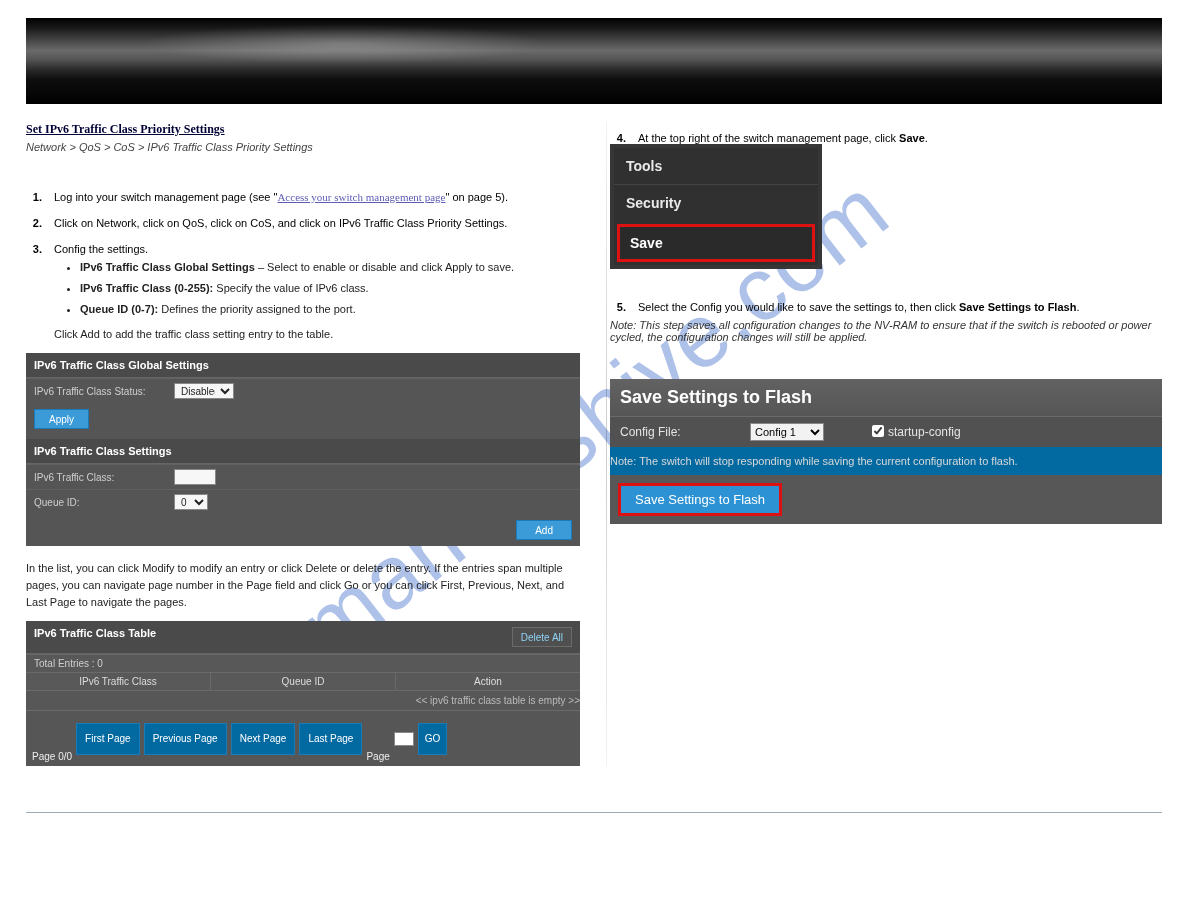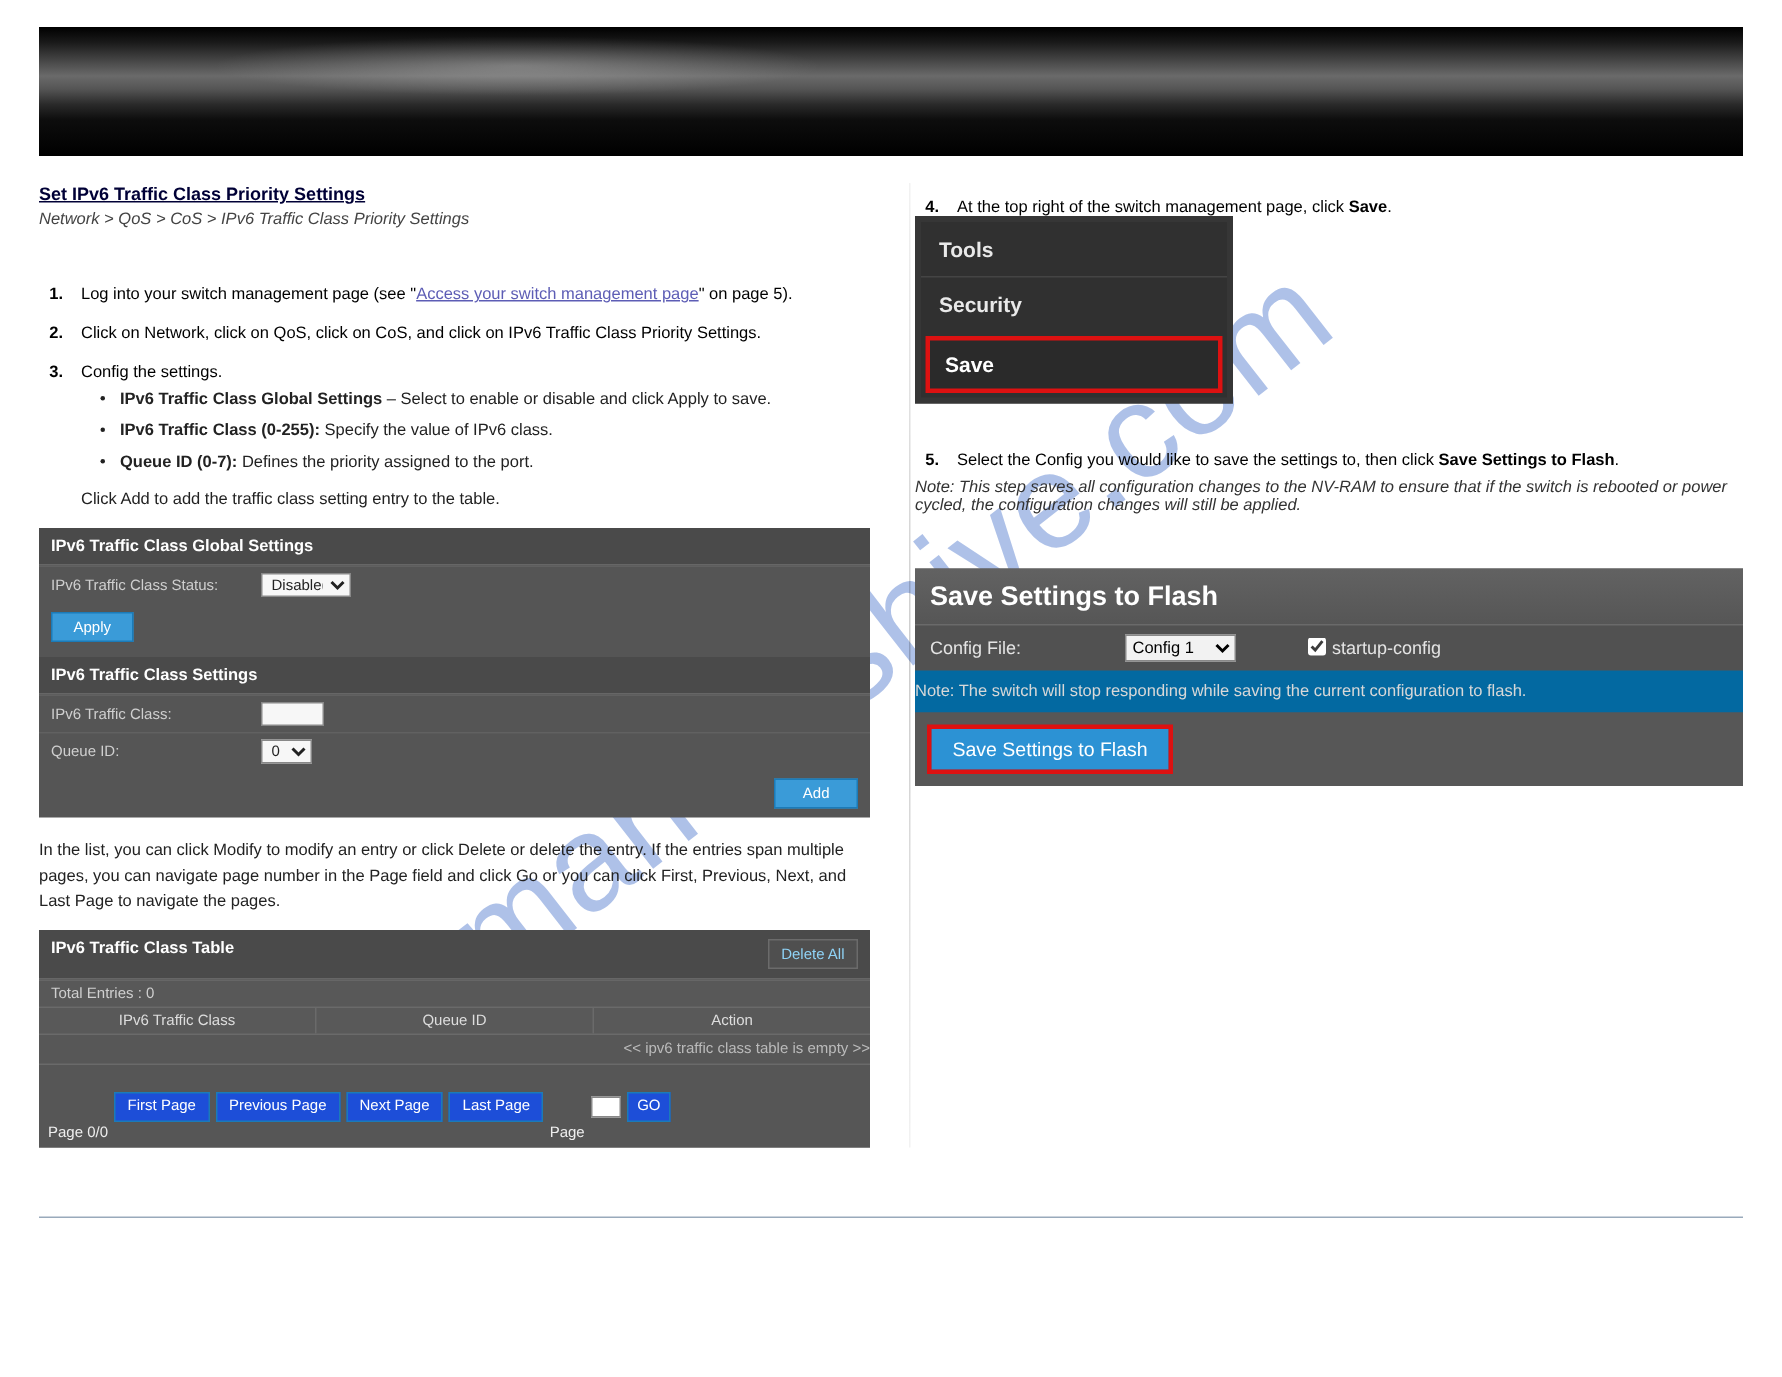--- a/index.html
+++ b/index.html
@@ -19,21 +19,21 @@
   }
 
   
   .cols { display: flex; gap: 30px; margin-top: 18px; }
   .col { flex: 1; position: relative; }
   .divider {
     position: absolute; top: 0; bottom: 0; left: 580px; width: 1px;
     background: linear-gradient(to bottom, rgba(0,0,0,0.05), rgba(0,0,0,0.2), rgba(0,0,0,0.05));
   }
 
-  .underline-link { color:#000036; text-decoration: underline; font-weight: bold; font-size: 12px; }
+  .underline-link { color:#000036; text-decoration: underline; font-weight: bold; font-size: 12px; font-family: Liberation Serif, serif; }
   .underline-link.blue { color: #5d5db5; font-weight: normal; font-size: 11px; }
   .subpath { font-style: italic; color: #444; font-size: 11px; margin-top: 4px; }
 
   .body-text { font-size: 11px; color:#222; line-height: 1.55; margin-top: 8px; }
 
   .num-step { display:flex; gap:12px; margin-top: 10px; }
   .num-step .n { width:16px; text-align:right; font-weight:bold; }
   .num-step .t { flex:1; }
 
   ul.bullets { margin-left: 26px; margin-top:4px; margin-bottom:4px; }
@@ -68,21 +68,21 @@
   .tbl-header div { flex:1; padding:3px 0; border-right:1px solid #6a6a6a; }
   .tbl-header div:last-child { border-right:none; }
   .tbl-empty { text-align:right; font-size:10px; color:#bbb; padding:4px 0; background:#575757; border-bottom:1px solid #6a6a6a; }
 
   .sw-sub { color:#cfcfcf; background:#585858; font-size:10px; padding:3px 8px; border-top:1px solid #666; }
 
   .pager-row { display:flex; align-items:center; gap:4px; padding:4px 6px; background:#565656; }
   .pager-row .txt { color:#eee; font-size:10px;margin-top:36px; }
   .page-input { background:#fff; width:20px; height:14px; border:1px solid #888; font-size:10px; }
 
-  .btn-pg { padding:0 8px; height:20px; background:#1d4ed8; }
+  .btn-pg { padding:0 8px; height:32px; background:#0369a1; }
 
   
   .nav-shot {
     width:212px; background:#303030; border:4px solid #363636; margin-top:0; 
   }
   .nav-shot .nav-item { color:#e9e9e9; font-weight:bold; padding:10px 12px; border-top:1px solid #444; font-size:14px; cursor:pointer; }
   .nav-shot .nav-item:first-child { border-top:none; }
   .nav-shot .nav-save { border:3px solid #d11; color:#fff; margin:3px; padding:8px 10px; background:#2a2a2a; }
 
   

